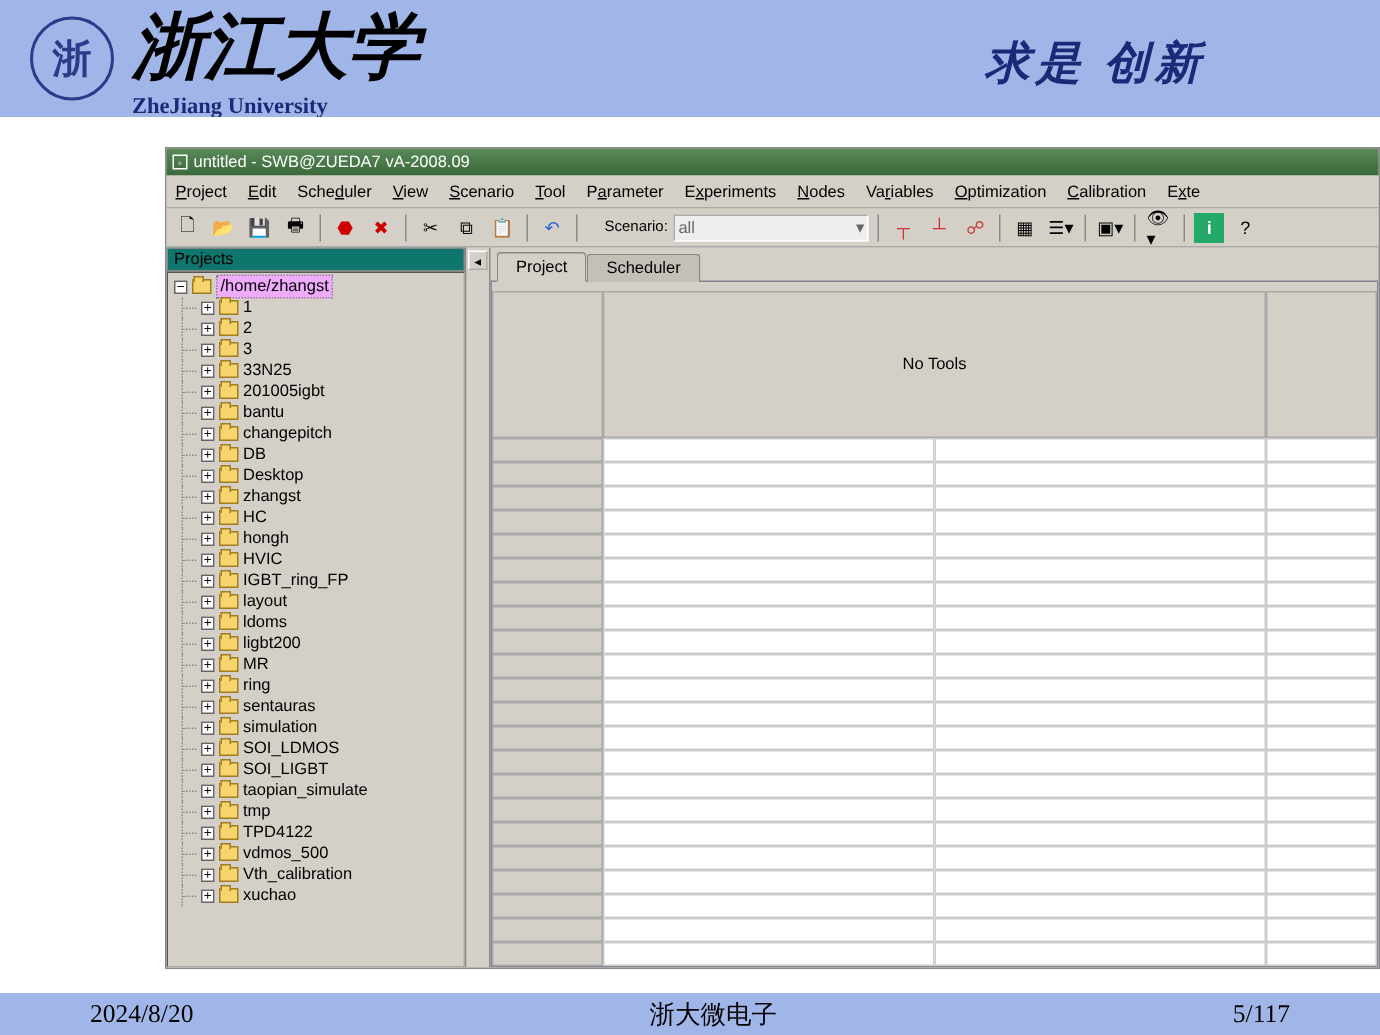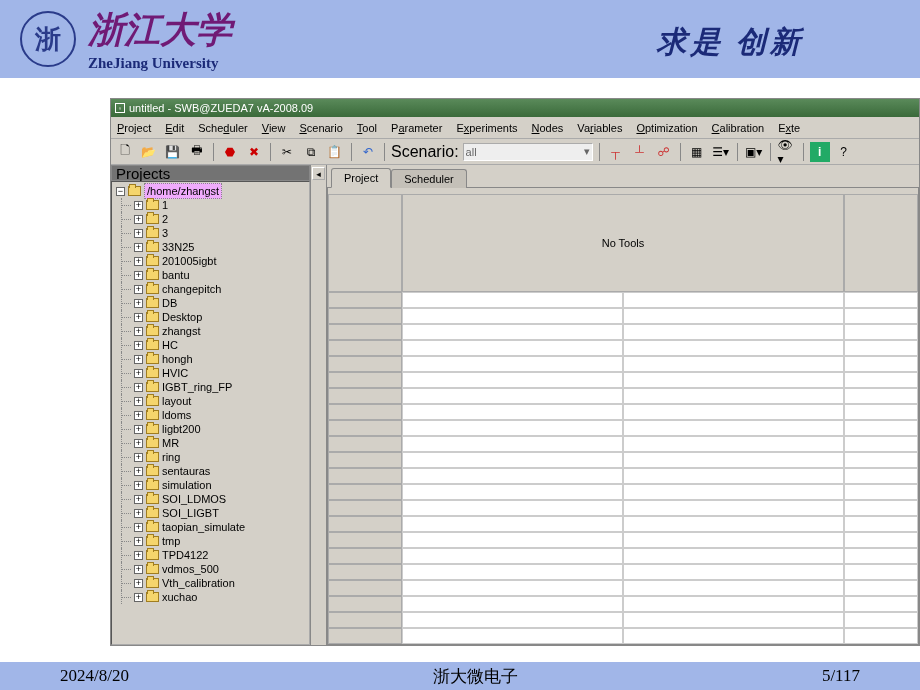--- a/index.html
+++ b/index.html
@@ -2,46 +2,46 @@
 <html><head>
 <meta charset="utf-8">
 <style>
 * { box-sizing: border-box; margin: 0; padding: 0; }
 body { width: 920px; height: 690px; font-family: Arial, sans-serif; background: #fff; overflow: hidden; }
 
 .slide { width: 920px; height: 690px; display: flex; flex-direction: column; }
 
 .header-band { height: 78px; background: #a1b6e8; display: flex; align-items: center; padding: 0 20px; position: relative; }
 .seal { width: 56px; height: 56px; border-radius: 50%; border: 2px solid #2a3b8a; display:flex; align-items:center; justify-content:center; color:#2a3b8a; font-size:26px; font-weight:bold; }
-.uni-cn { font-family: "STKaiti", "KaiTi", serif; font-size: 36px; font-style: italic; color: #701a75; margin-left: 12px; font-weight: bold; }
+.uni-cn { font-family: "STKaiti", "KaiTi", serif; font-size: 48px; font-style: italic; color: #000000; margin-left: 12px; font-weight: bold; }
 .uni-en { font-family: Georgia, serif; font-size: 15px; color: #1b2a78; font-weight: bold; margin-left: 12px; }
 .uni-block { display:flex; flex-direction: column; }
 .motto { position:absolute; right: 116px; top: 22px; font-family: "STKaiti","KaiTi",serif; font-size: 30px; font-style: italic; color: #1b2a78; font-weight: bold; letter-spacing: 4px; }
 
 .content { flex: 1; background: #fff; position: relative; padding: 20px 0 0 110px; }
 
 .app { border: 1px solid #888; width: 810px; height: 548px; background: #d4d0c8; display: flex; flex-direction: column; font-size: 11px; font-family: Helvetica, Arial, sans-serif; }
 
 .titlebar { height: 18px; background: linear-gradient(#5a8a5a,#3a6a3a); color: #fff; display: flex; align-items: center; padding: 0 4px; font-size: 11px; }
 .titlebar .dot { width:10px; height:10px; border:1px solid #fff; margin-right:4px; display:inline-flex; align-items:center; justify-content:center; font-size:8px; }
 
 .menubar { height: 22px; background: #d4d0c8; border-bottom: 1px solid #aaa; display: flex; align-items: center; padding: 0 6px; gap: 14px; color: #000; }
 .menubar span { cursor: default; }
 .menubar .u { text-decoration: underline; }
 
 .toolbar { height: 26px; background: #d4d0c8; border-bottom: 1px solid #aaa; display: flex; align-items: center; padding: 0 4px; gap: 4px; }
 .tbtn { width: 20px; height: 20px; display:flex; align-items:center; justify-content:center; font-size:12px; border:1px solid transparent; }
 .sep { width:1px; height:18px; background:#888; margin:0 2px; }
-.scenario-label { margin-left:0; font-size:16px; }
+.scenario-label { margin-left:12px; font-size:10px; }
 .scenario-sel { width:130px; height:18px; border:1px inset #fff; background:#eee; display:flex; align-items:center; justify-content:space-between; padding:0 2px; font-size:11px; color:#666; }
 
 .body { flex:1; display:flex; overflow:hidden; }
 
 .left-pane { width: 200px; display:flex; flex-direction:column; background:#d4d0c8; border-right:1px solid #888; }
-.pane-title { height:16px; border:1px solid #888; background:#737373; padding:0 4px; font-size:15px; display:flex; align-items:center; }
+.pane-title { height:16px; border:1px solid #888; background:#0f766e; padding:0 4px; font-size:11px; display:flex; align-items:center; }
 .tree { flex:1; background:#d4d0c8; border:1px inset #aaa; overflow:auto; padding:2px 0 2px 4px; }
 .tree-node { display:flex; align-items:center; height:14px; font-size:11px; white-space:nowrap; line-height:14px; }
 .exp { width:9px; height:9px; border:1px solid #666; background:#fff; display:inline-flex; align-items:center; justify-content:center; font-size:9px; line-height:7px; margin-right:3px; color:#000; cursor:pointer; }
 .folder { width:13px; height:10px; background:#f5d56c; border:1px solid #a07d20; margin-right:3px; position:relative; }
 .folder::before { content:""; position:absolute; top:-3px; left:0; width:5px; height:3px; background:#f5d56c; border:1px solid #a07d20; border-bottom:none; }
 .tree-label { }
 .root-sel { background:#f0abfc; border:1px dotted #888; padding:0 2px; }
 .indent { display:inline-block; width:18px; height:14px; position:relative; }
 .indent::before { content:""; position:absolute; left:5px; top:0; bottom:0; border-left:1px dotted #888; }
 .indent::after { content:""; position:absolute; left:5px; top:7px; width:10px; border-top:1px dotted #888; }

